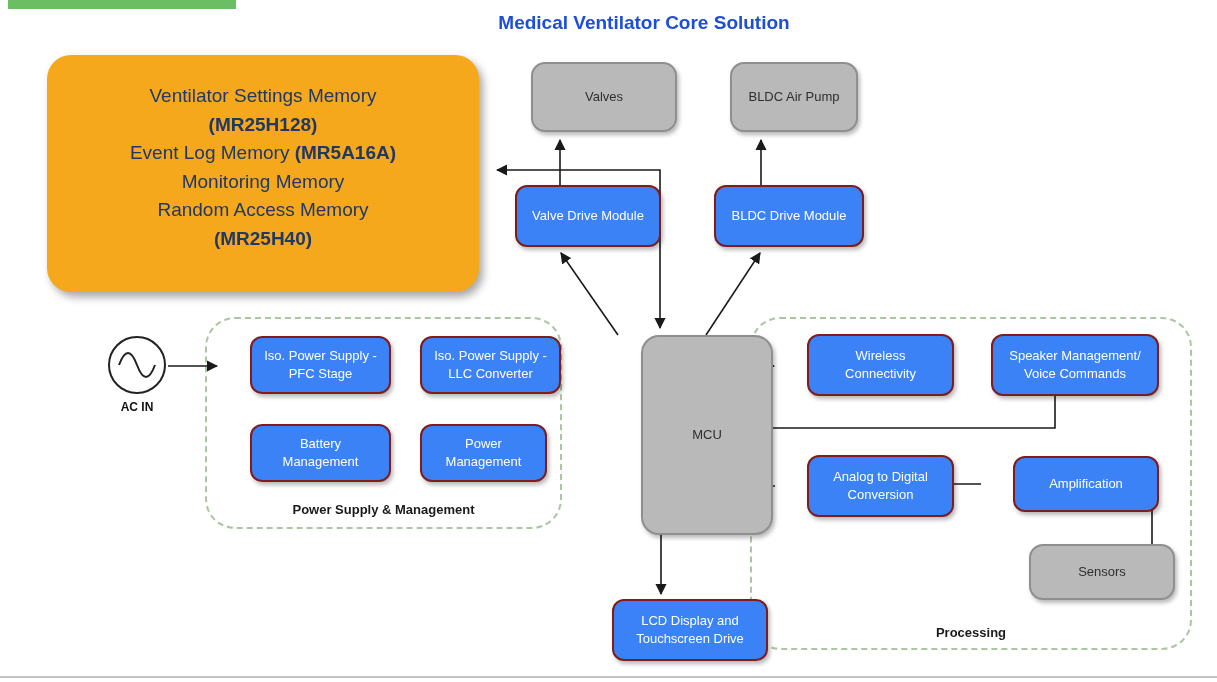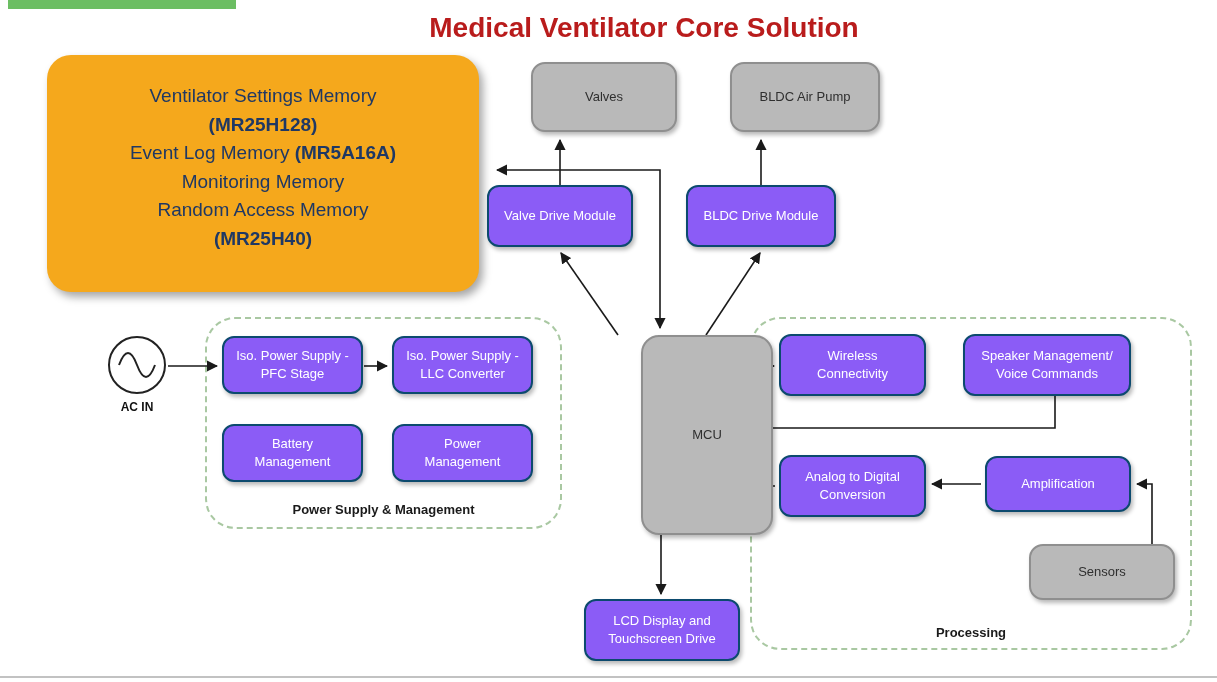--- a/index.html
+++ b/index.html
@@ -5,43 +5,43 @@
   * { margin:0; padding:0; box-sizing:border-box; }
   html,body { background:#ffffff; }
   body { font-family:"Liberation Sans", sans-serif; }
 
   .canvas { position:relative; width:1217px; height:682px; background:#ffffff; overflow:hidden; }
 
   .top-strip { position:absolute; left:8px; top:0; width:228px; height:9px; background:#6cbe63; }
   .bottom-line { position:absolute; left:0; top:676px; width:1217px; height:2px; background:#c2c2c2; }
 
   .title { position:absolute; left:644px; top:12px; transform:translateX(-50%);
-           white-space:nowrap; font-size:28px; font-weight:bold; color:#b91c1c; }
+           white-space:nowrap; font-size:19px; font-weight:bold; color:#1d4ed8; }
 
   
   .wires { position:absolute; left:0; top:0; width:1217px; height:682px; z-index:1; pointer-events:none; }
 
   
   .node { position:absolute; z-index:2; display:flex; align-items:center; justify-content:center;
           text-align:center; font-size:13px; line-height:1.4; border-radius:12px;
           box-shadow:2px 3px 4px rgba(0,0,0,0.28); }
   .node span { white-space:pre-line; }
-  .green { background:#8b5cf6; border:2px solid #0c4a6e; color:#ffffff; }
+  .green { background:#3b82f6; border:2px solid #7f1d1d; color:#ffffff;margin-left:28px; }
   .gray  { background:#b9b9b9; border:2px solid #8f8f8f; color:#2f2f2f;margin-left:44px; }
 
   
   .n-valves      { left:487px; top:62px;  width:146px; height:70px; border-radius:14px; }
-  .n-bldc-pump   { left:686px; top:62px;  width:150px; height:70px; border-radius:14px;justify-content:center; }
+  .n-bldc-pump   { left:686px; top:62px;  width:128px; height:70px; border-radius:14px;justify-content:center; }
   .n-valve-drive { left:487px; top:185px; width:146px; height:62px; }
   .n-bldc-drive  { left:686px; top:185px; width:150px; height:62px; }
   .n-mcu         { left:597px; top:335px; width:132px; height:200px; border-radius:18px; }
   .n-pfc         { left:222px; top:336px; width:141px; height:58px; }
   .n-llc         { left:392px; top:336px; width:141px; height:58px; }
   .n-battery     { left:222px; top:424px; width:141px; height:58px; }
-  .n-power-mgmt  { left:392px; top:424px; width:141px; height:58px; }
+  .n-power-mgmt  { left:392px; top:424px; width:127px; height:58px; }
   .n-wireless    { left:779px; top:334px; width:147px; height:62px; }
   .n-speaker     { left:963px; top:334px; width:168px; height:62px; }
   .n-adc         { left:779px; top:455px; width:147px; height:62px; }
   .n-amp         { left:985px; top:456px; width:146px; height:56px; }
   .n-sensors     { left:985px; top:544px; width:146px; height:56px; border-radius:14px; }
   .n-lcd         { left:584px; top:599px; width:156px; height:62px; }
 
   
   .group { position:absolute; z-index:0; border:2px dashed #a9c8a2; border-radius:30px; }
   .g-power      { left:205px; top:317px; width:357px; height:212px; }

